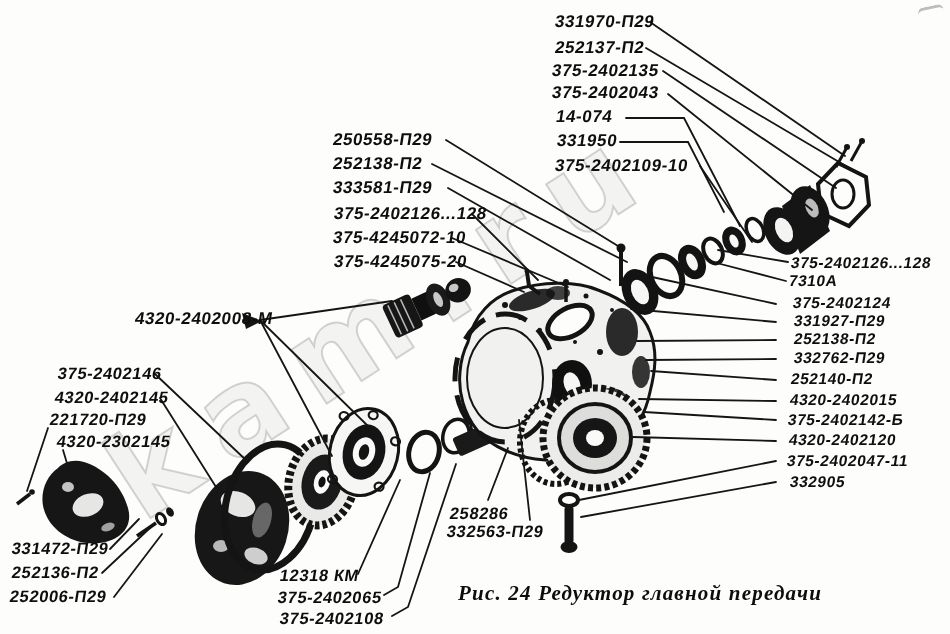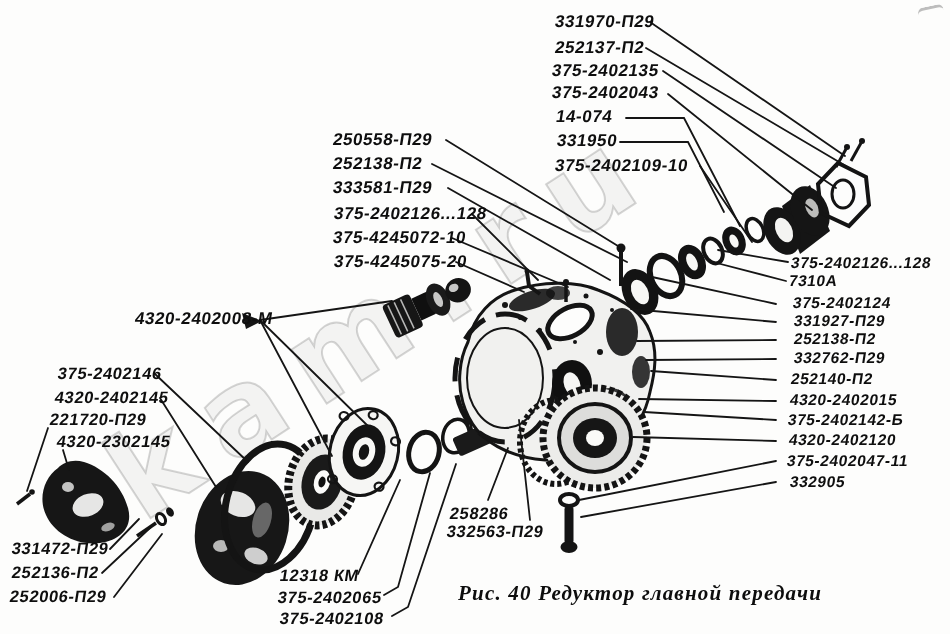--- a/index.html
+++ b/index.html
@@ -264,14 +264,14 @@
       <div class="part-label" style="left: 794px; top: 331px; font-size: 15.5px;">252138-П2</div>
       <div class="part-label" style="left: 794px; top: 350px; font-size: 15.5px;">332762-П29</div>
       <div class="part-label" style="left: 791px; top: 371px; font-size: 15.5px;">252140-П2</div>
       <div class="part-label" style="left: 790px; top: 392px; font-size: 15.5px;">4320-2402015</div>
       <div class="part-label" style="left: 788px; top: 412px; font-size: 15.5px;">375-2402142-Б</div>
       <div class="part-label" style="left: 789px; top: 432px; font-size: 15.5px;">4320-2402120</div>
       <div class="part-label" style="left: 787px; top: 453px; font-size: 15.5px;">375-2402047-11</div>
       <div class="part-label" style="left: 790px; top: 474px; font-size: 15.5px;">332905</div>
     </div>
 
-  <div id="caption">Рис. 40  Редуктор главной передачи</div>
+  <div id="caption">Рис. 24  Редуктор главной передачи</div>
 </div>
 
 </body></html>

